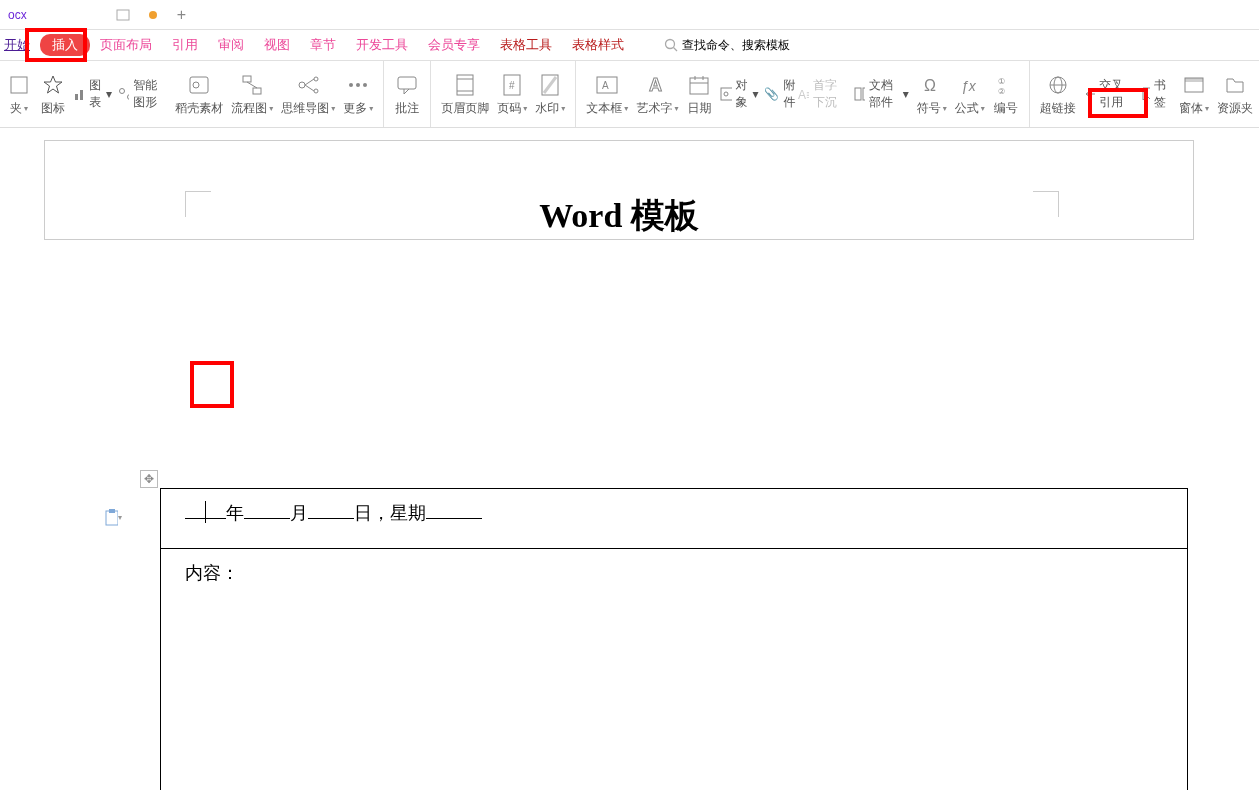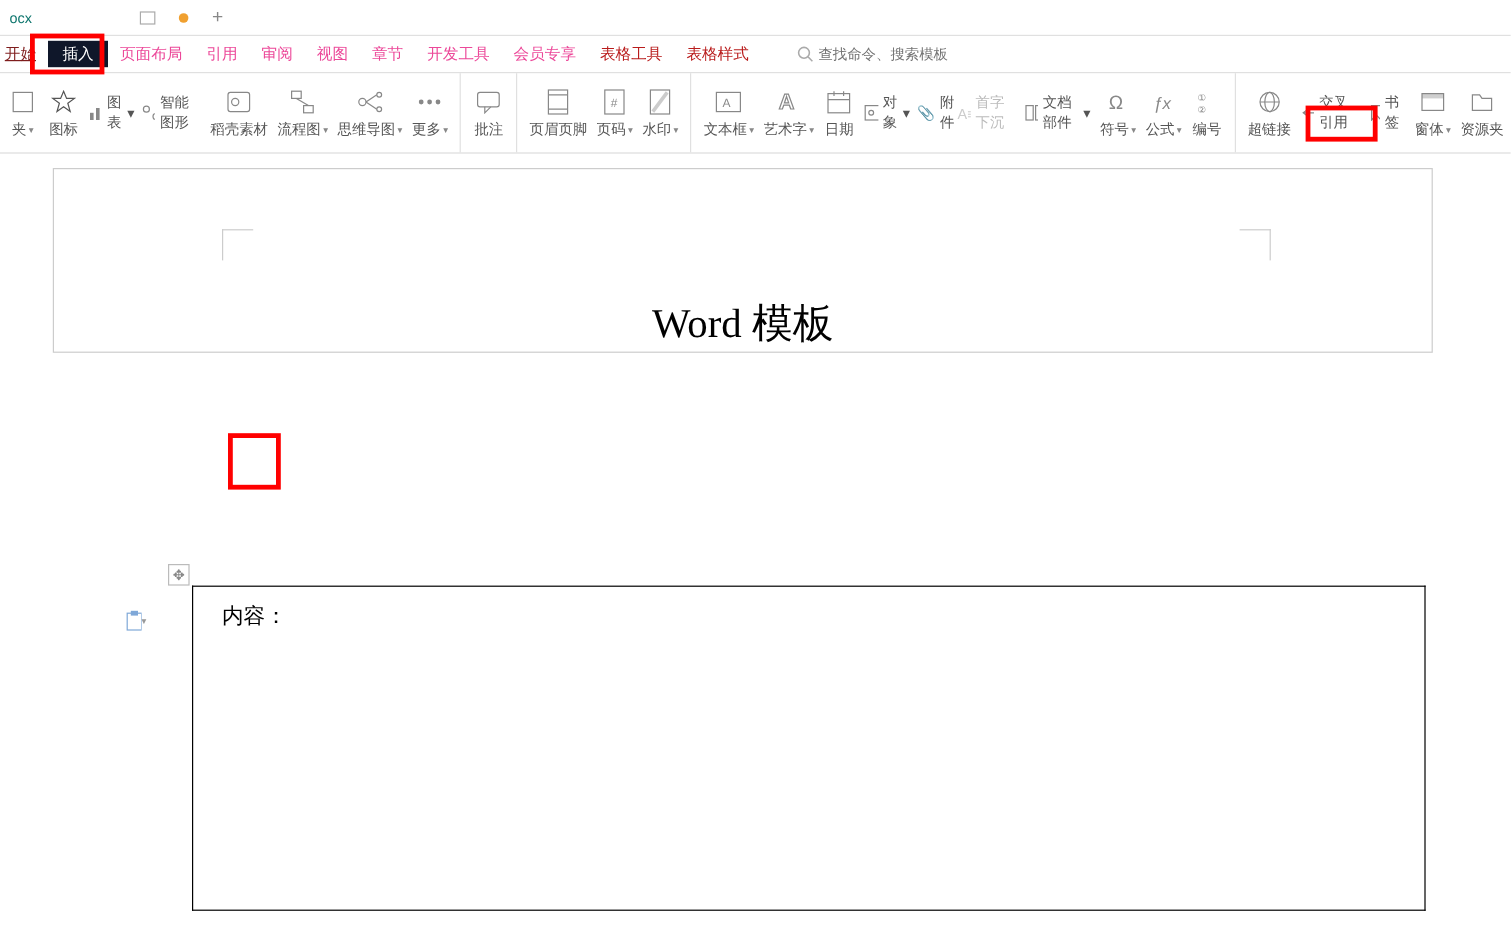--- a/index.html
+++ b/index.html
@@ -1,28 +1,28 @@
 <!DOCTYPE html>
 <html><head>
 <meta charset="utf-8">
 <style>
 * { box-sizing: border-box; margin: 0; padding: 0; font-family: "Microsoft YaHei", sans-serif; }
 body { background: #fff; width: 1259px; height: 790px; overflow: hidden; font-size: 12px; color: #444; }
 
 .titlebar { height: 30px; display: flex; align-items: center; border-bottom: 1px solid #e0e0e0; padding: 0 6px; }
-.titlebar .fname { color: #0f766e; font-size: 12px; margin-left: 2px; }
+.titlebar .fname { color: #6d28d9; font-size: 12px; margin-left: 2px; }
 .titlebar .win-ic { width: 16px; height: 16px; margin-left: 88px; display: flex; align-items: center; justify-content: center; color: #888; }
 .titlebar .dot { width: 8px; height: 8px; border-radius: 50%; background: #f0a030; margin-left: 18px; }
 .titlebar .plus { margin-left: 20px; font-size: 16px; color: #888; cursor: pointer; }
 
 .menubar { height: 30px; display: flex; align-items: center; padding-left: 2px; }
 .menubar .mitem { padding: 4px 10px; font-size: 13px; cursor: pointer; color: #ec4899; }
-.menubar .mitem.active { background: #0f172a; color: #fff; border-radius: 0; padding: 2px 12px; }
+.menubar .mitem.active { background: #ef4444; color: #fff; border-radius: 10px; padding: 2px 12px; }
 .menubar .mitem.blue { color: #b91c1c; }
-.menubar .search { margin-left: 30px; display: flex; align-items: center; color: #737373; }
+.menubar .search { margin-left: 30px; display: flex; align-items: center; color: #000000; }
 .menubar .search svg { margin-right: 4px; }
 
 .highlight-box { border: 4px solid #f00; position: absolute; pointer-events: none; z-index: 50; }
 .hl1 { left: 25px; top: 28px; width: 62px; height: 34px; }
 .hl2 { left: 1088px; top: 88px; width: 60px; height: 30px; }
 .hl3 { left: 190px; top: 361px; width: 44px; height: 47px; }
 
 .ribbon { height: 68px; border-top: 1px solid #e0e0e0; border-bottom: 1px solid #ddd; display: flex; align-items: center; padding: 0 2px; }
 .rgroup { display: flex; flex-direction: column; align-items: center; justify-content: center; height: 100%; padding: 0 4px; }
 .rgroup.sep { border-right: 1px solid #e0e0e0; padding-right: 10px; margin-right: 6px; }
@@ -32,21 +32,21 @@
 .rstack { display: flex; flex-direction: row; justify-content: center; gap: 6px; padding: 0 4px; }
 .rstack .sitem { display: flex; align-items: center; font-size: 12px; color: #555; cursor: pointer; }
 .rstack .sitem svg, .rstack .sitem .unicon { margin-right: 4px; }
 .rstack .sitem.dim { color: #bbb; }
 
 .canvas { position: absolute; top: 130px; left: 0; right: 0; bottom: 0; background: #fff; overflow: hidden; }
 .page { position: absolute; left: 44px; top: 10px; width: 1150px; background: #fff; border: 1px solid #ccc; }
 .page-corner-tl { position: absolute; left: 140px; top: 50px; width: 26px; height: 26px; border-left: 1px solid #ccc; border-top: 1px solid #ccc; }
 .page-corner-tr { position: absolute; right: 134px; top: 50px; width: 26px; height: 26px; border-right: 1px solid #ccc; border-top: 1px solid #ccc; }
 
-.doc-title { text-align: center; font-size: 34px; font-weight: normal; font-family: "SimSun", serif; color: #000; margin-top: 106px; }
+.doc-title { text-align: center; font-size: 34px; font-weight: bold; font-family: "SimSun", serif; color: #000; margin-top: 52px; }
 .move-handle { position: absolute; left: 140px; top: 340px; width: 18px; height: 18px; border: 1px solid #bbb; background: #fff; display: flex; align-items: center; justify-content: center; font-size: 12px; color: #888; cursor: move; }
 .paste-ic { position: absolute; left: 104px; top: 378px; width: 18px; height: 18px; color: #7fa8d8; display: flex; align-items: center; }
 
 .doc-table { position: absolute; left: 160px; top: 358px; width: 1028px; border-collapse: collapse; font-family: "SimSun", serif; font-size: 18px; color: #000; }
 .doc-table td { border: 1px solid #000; padding: 12px 24px; vertical-align: top; }
 .doc-table .r1 { height: 60px; }
 .doc-table .r2 { height: 88px; }
 .doc-table .r3 { height: 270px; }
 .dateline span.u { display: inline-block; border-bottom: 1px solid #000; min-width: 46px; height: 18px; }
 .cursor { display: inline-block; width: 1px; height: 22px; background: #000; vertical-align: middle; position: relative; top: -2px; }
@@ -59,21 +59,21 @@
   <span class="win-ic">
     <svg width="14" height="12" viewBox="0 0 14 12">
         <rect x="1" y="1" width="12" height="10" fill="none" stroke="#aaa" stroke-width="1"></rect>
       </svg>
   </span>
   <span class="dot"></span>
   <span class="plus">+</span>
 </div>
 
 <div class="menubar">
-  <span class="mitem" style="padding-left:2px;color:#7f1d1d;text-decoration:underline;">开始</span>
+  <span class="mitem" style="padding-left:2px;color:#4c1d95;text-decoration:underline;">开始</span>
   <span class="mitem active">插入</span>
   <span class="mitem">页面布局</span>
   <span class="mitem">引用</span>
   <span class="mitem">审阅</span>
   <span class="mitem">视图</span>
   <span class="mitem">章节</span>
   <span class="mitem">开发工具</span>
   <span class="mitem">会员专享</span>
   <span class="mitem blue">表格工具</span>
   <span class="mitem blue">表格样式</span>
@@ -383,18 +383,25 @@
   <div class="paste-ic">
     <svg width="16" height="18">
         <rect x="2" y="3" width="12" height="14" fill="none" stroke="#7fa8d8"></rect>
         <rect x="5" y="1" width="6" height="4" fill="#7fa8d8"></rect>
       </svg>
       <span style="font-size:8px;color:#999;">▾</span>
   </div>
 
   <table class="doc-table">
     <tbody>
+        <tr class="r1">
+          <td>
+      <span class="dateline">
+        <span class="u" style="min-width:20px;"></span><span class="cursor"></span><span class="u" style="min-width:20px;"></span><span>年</span><span class="u"></span><span>月</span><span class="u"></span><span>日，星期</span><span class="u" style="min-width:56px;"></span>
+      </span>
+    </td>
+        </tr>
     <tr class="r3">
           <td><span>内容：</span></td>
         </tr>
   </tbody>
     </table>
 </div>
 
 </body></html>

